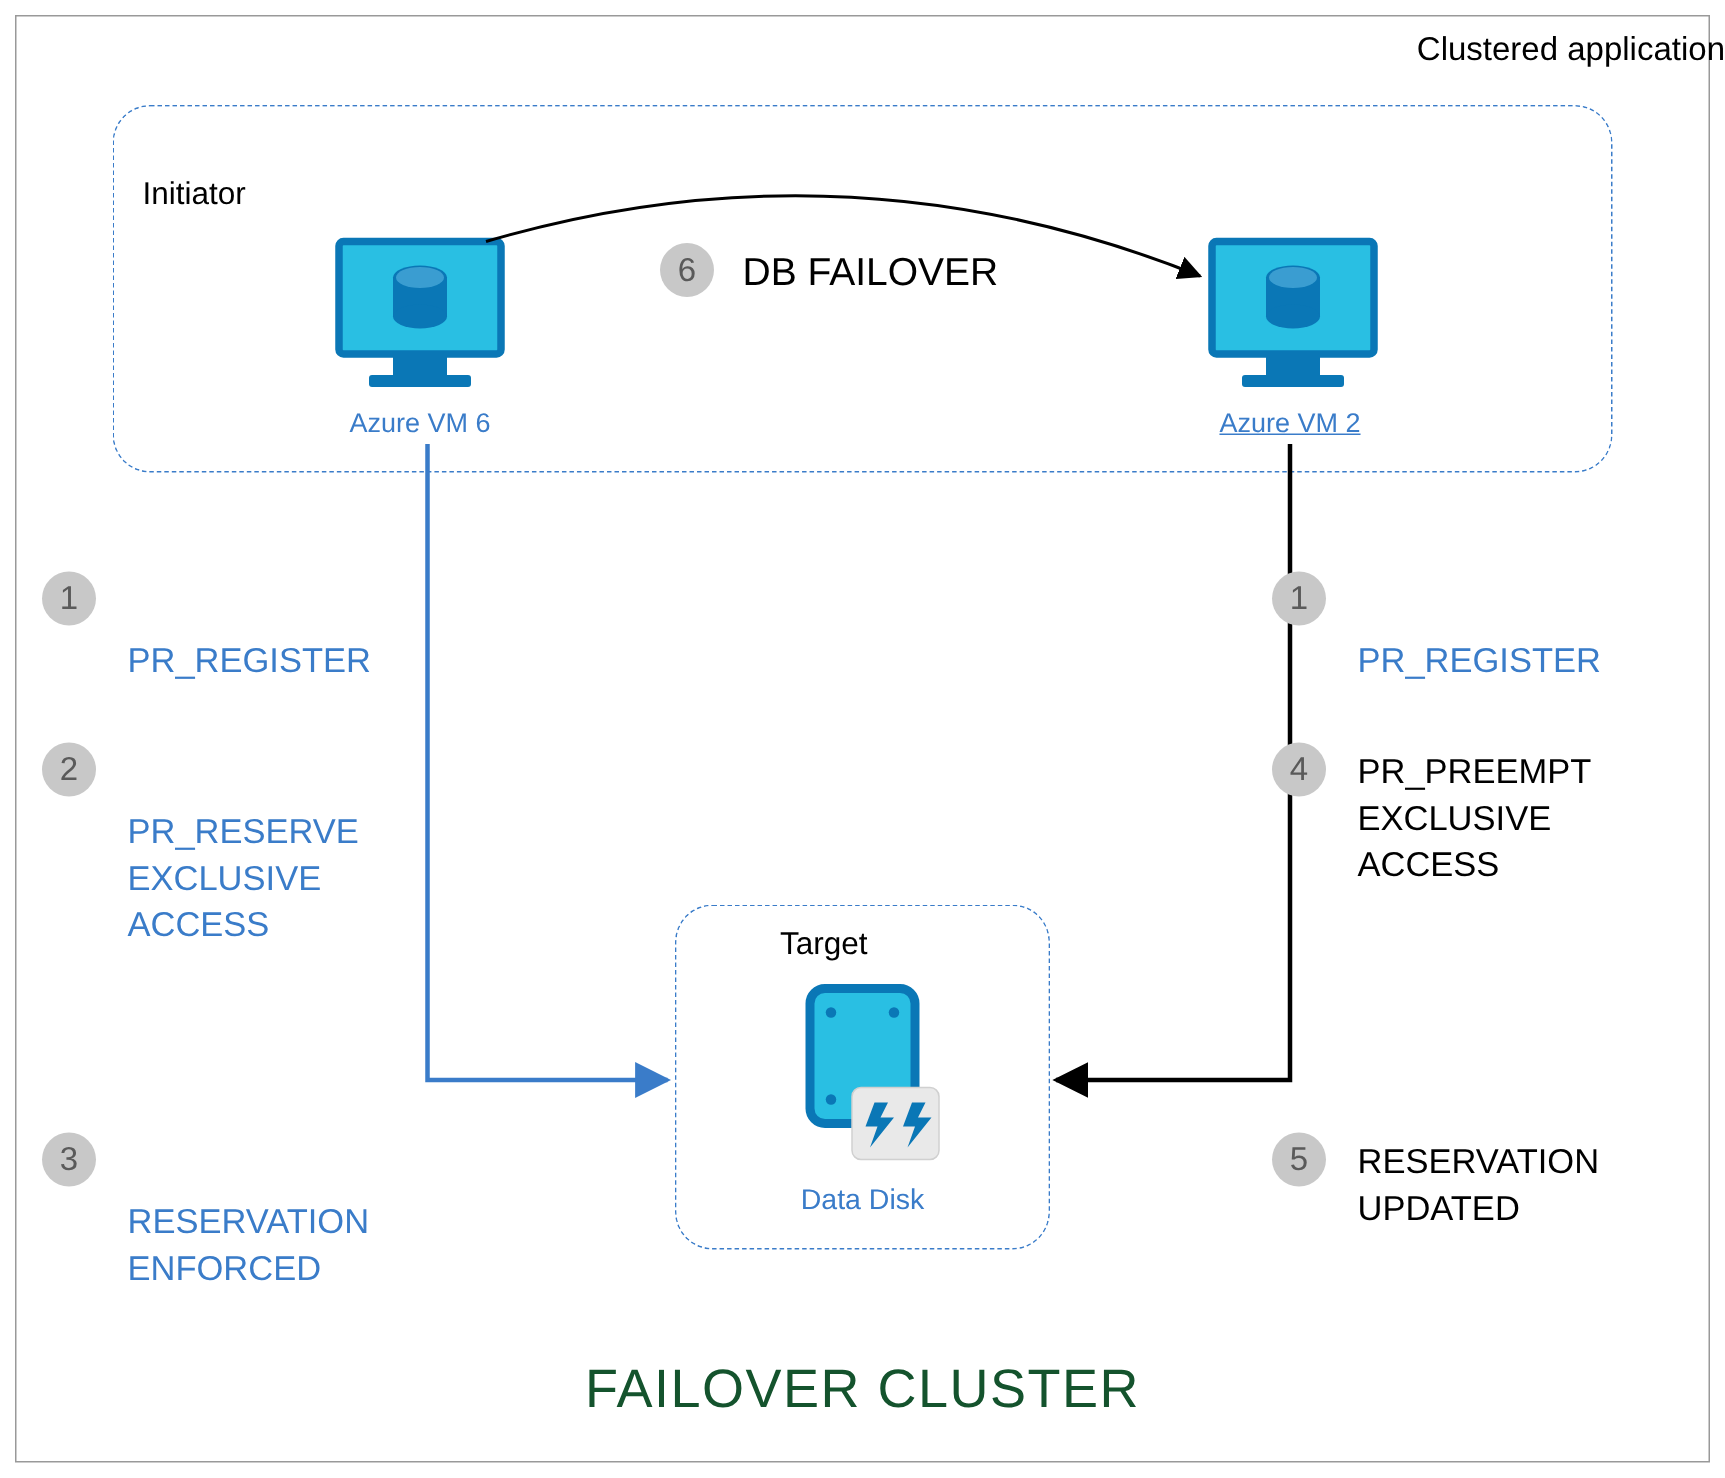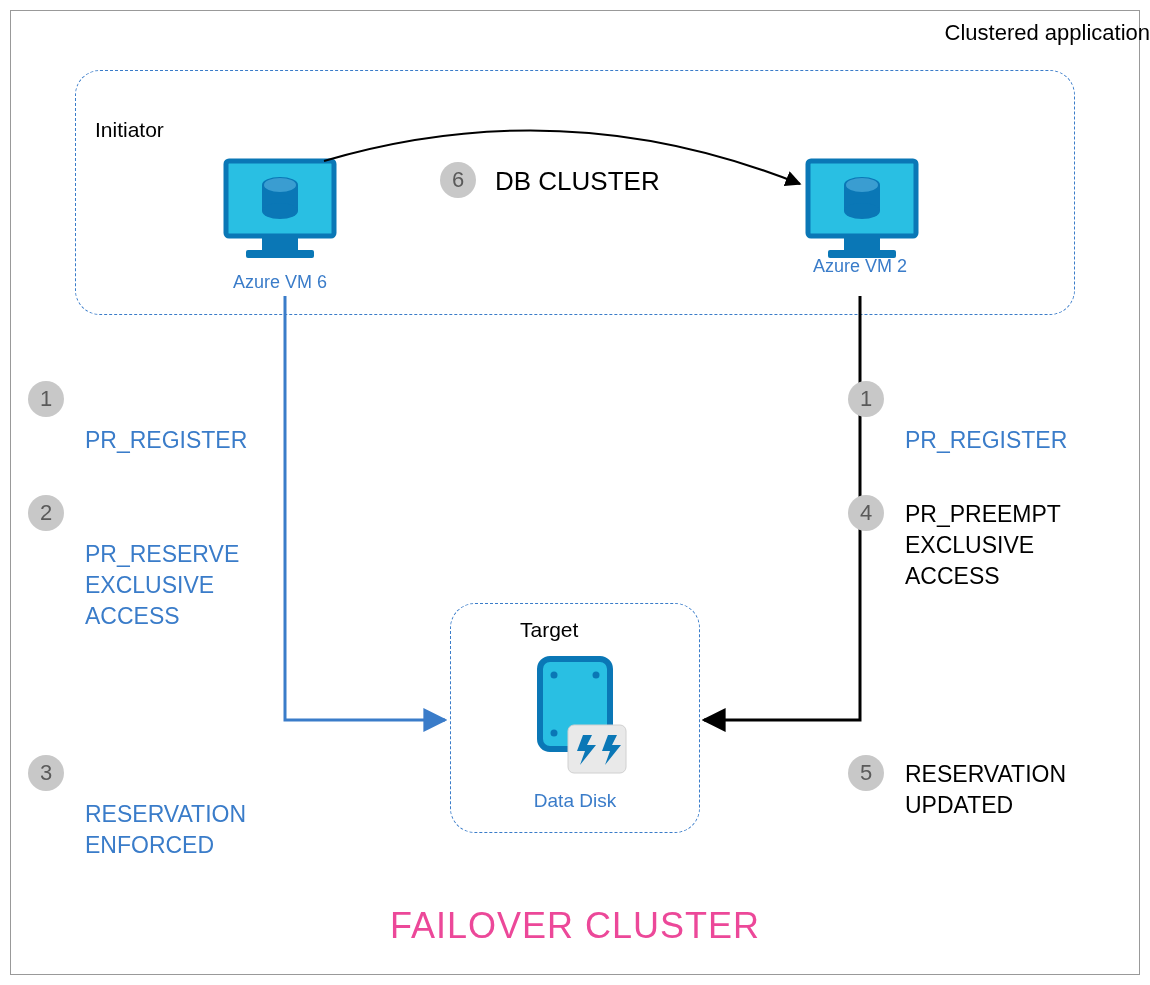--- a/index.html
+++ b/index.html
@@ -28,21 +28,21 @@
       color: #000;
       font-weight: 400;
     }
     .title-bottom {
       position: absolute;
       left: 0;
       top: 905px;
       width: 100%;
       text-align: center;
       font-size: 36px;
-      color: #ec4899;
+      color: #14532d;
       font-weight: 400;
       letter-spacing: 1px;
     }
     .initiator-box {
       position: absolute;
       left: 75px;
       top: 70px;
       width: 1000px;
       height: 245px;
       border: 1.5px dashed #3a7cc9;
@@ -80,21 +80,21 @@
     }
     .vm1 { left: 220px; top: 155px; }
     .vm2 { left: 802px; top: 155px; }
     .vm-label {
       position: absolute;
       font-size: 18px;
       color: #3a7cc9;
       text-align: center;
     }
     .vm1-label { left: 210px; top: 272px; width: 140px; }
-    .vm2-label { left: 790px; top: 256px; width: 140px; }
+    .vm2-label { left: 790px; top: 272px; width: 140px; text-decoration: underline; }
     .disk-icon { position: absolute; left: 530px; top: 655px; }
     .disk-label {
       position: absolute;
       left: 525px;
       top: 790px;
       width: 100px;
       text-align: center;
       font-size: 19px;
       color: #3a7cc9;
     }
@@ -222,15 +222,15 @@
 <div class="step-badge badge-1b">1</div>
 <div class="step-text blue-text text-1b">PR_REGISTER</div>
 
 <div class="step-badge badge-4">4</div>
 <div class="step-text black-text text-4">PR_PREEMPT<br>EXCLUSIVE<br>ACCESS</div>
 
 <div class="step-badge badge-5">5</div>
 <div class="step-text black-text text-5">RESERVATION<br>UPDATED</div>
 
 <div class="step-badge badge-6">6</div>
-<div class="step-text black-text text-6">DB CLUSTER</div>
+<div class="step-text black-text text-6">DB FAILOVER</div>
 
 <div class="title-bottom">FAILOVER CLUSTER</div>
 
 </body></html>

